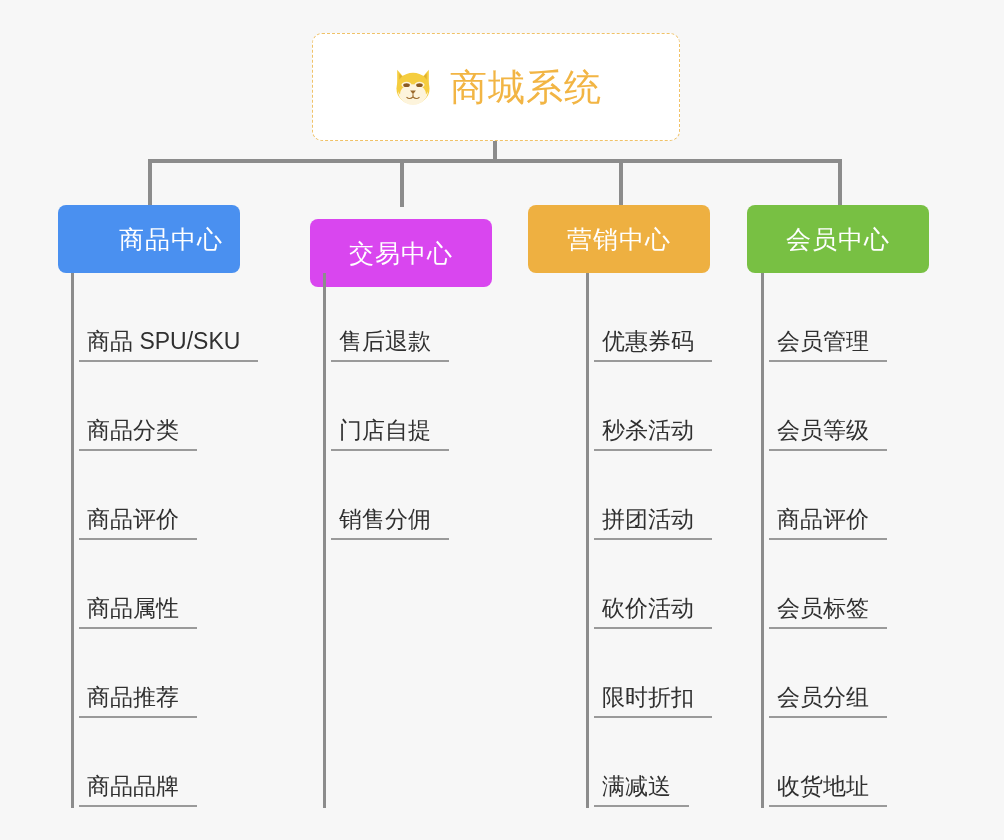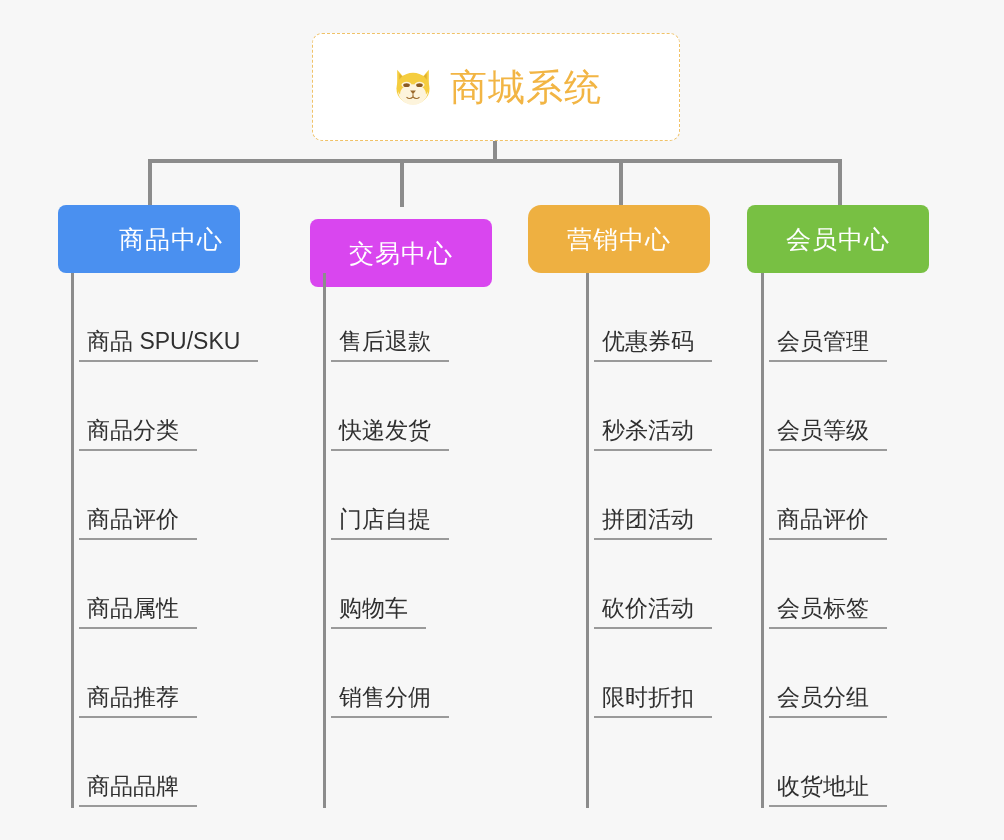--- a/index.html
+++ b/index.html
@@ -135,21 +135,21 @@
   <div class="line v-line" style="left: 400px; top: 159px; height: 48px; background: rgb(140, 140, 140);"></div>
   <div class="line v-line" style="left: 619px; top: 159px; height: 48px; background: rgb(140, 140, 140);"></div>
   <div class="line v-line" style="left: 838px; top: 159px; height: 48px; background: rgb(140, 140, 140);"></div>
 
   <div class="cat-box" style="left: 58px; top: 205px; width: 182px; background: rgb(74, 144, 240); padding-left: 44px;">
     <span>商品中心</span>
   </div>
   <div class="cat-box" style="left: 310px; top: 205px; width: 182px; background: #d946ef; margin-top: 14px;">
     <span>交易中心</span>
   </div>
-  <div class="cat-box" style="left: 528px; top: 205px; width: 182px; background: rgb(238, 176, 65); border-radius: 13px;">
+  <div class="cat-box" style="left: 528px; top: 205px; width: 182px; background: rgb(238, 176, 65);">
     <span>营销中心</span>
   </div>
   <div class="cat-box" style="left: 747px; top: 205px; width: 182px; background: rgb(120, 192, 67);">
     <span>会员中心</span>
   </div>
 
   <div class="branch" style="left:71px;">
     <div class="spine" style="height: 535px; background: rgb(140, 140, 140);"></div>
     <div class="leaf">
         <span class="leaf-inner">商品 SPU/SKU</span>
@@ -170,29 +170,23 @@
         <span class="leaf-inner">商品品牌</span>
       </div>
   </div>
 
   <div class="branch" style="left:323px;">
     <div class="spine" style="height: 535px; background: rgb(140, 140, 140);"></div>
     <div class="leaf">
         <span class="leaf-inner">售后退款</span>
       </div>
     <div class="leaf">
-        <span class="leaf-inner">快递发货</span>
-      </div>
-    <div class="leaf">
         <span class="leaf-inner">门店自提</span>
       </div>
     <div class="leaf">
-        <span class="leaf-inner">购物车</span>
-      </div>
-    <div class="leaf">
         <span class="leaf-inner">销售分佣</span>
       </div>
   </div>
 
   <div class="branch" style="left:542px;margin-left:44px;">
     <div class="spine" style="height: 535px; background: rgb(140, 140, 140);"></div>
     <div class="leaf">
         <span class="leaf-inner">优惠券码</span>
       </div>
     <div class="leaf">
@@ -200,20 +194,23 @@
       </div>
     <div class="leaf">
         <span class="leaf-inner">拼团活动</span>
       </div>
     <div class="leaf">
         <span class="leaf-inner">砍价活动</span>
       </div>
     <div class="leaf">
         <span class="leaf-inner">限时折扣</span>
       </div>
+    <div class="leaf">
+        <span class="leaf-inner">满减送</span>
+      </div>
   </div>
 
   <div class="branch" style="left:761px;">
     <div class="spine" style="height: 535px; background: rgb(140, 140, 140);"></div>
     <div class="leaf">
         <span class="leaf-inner">会员管理</span>
       </div>
     <div class="leaf">
         <span class="leaf-inner">会员等级</span>
       </div>

